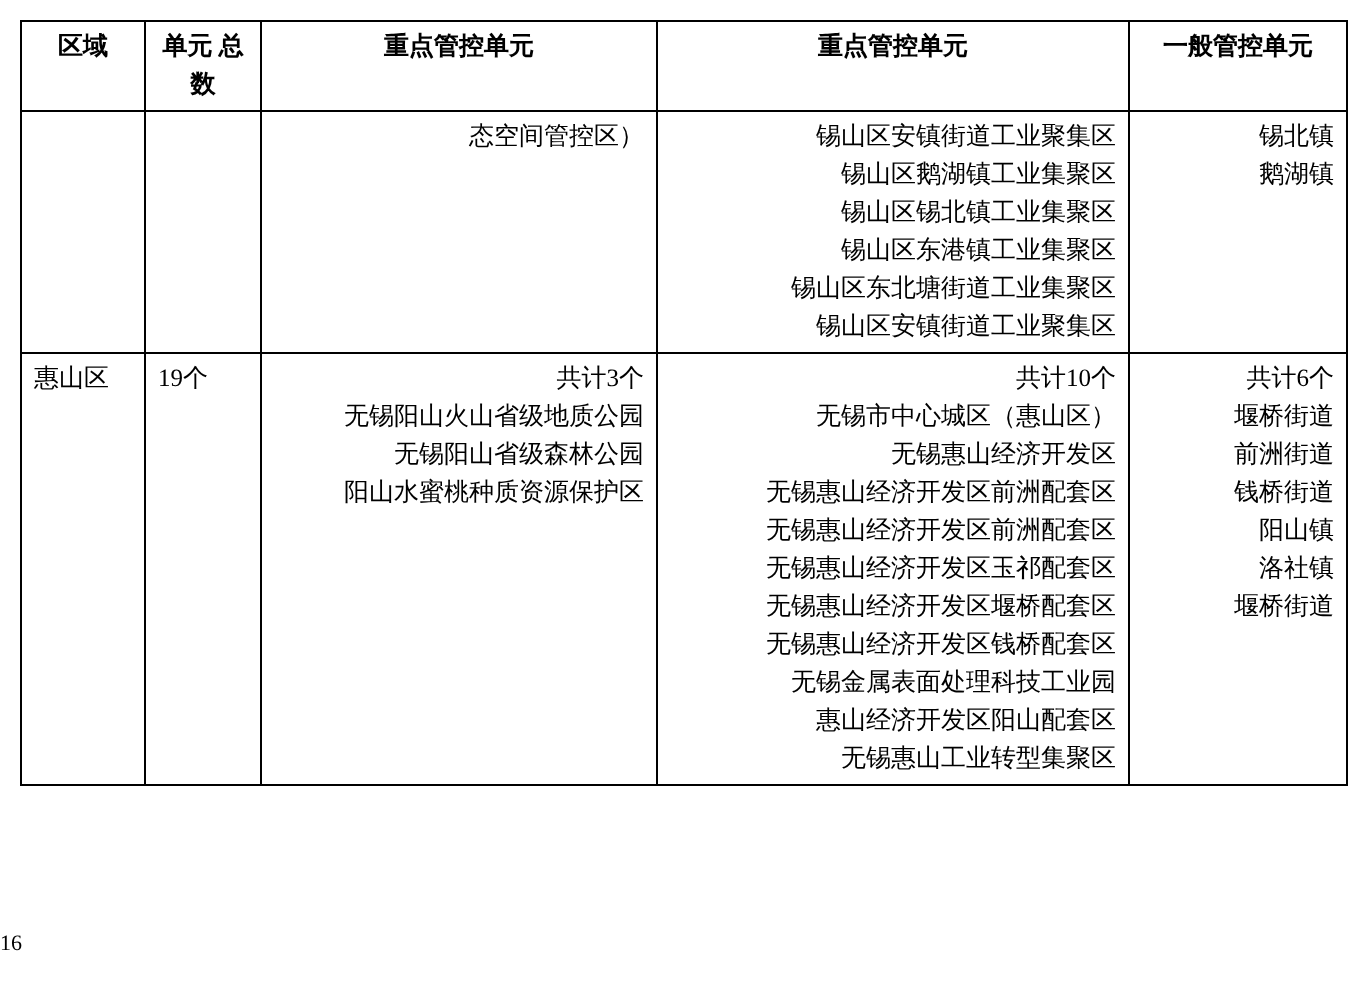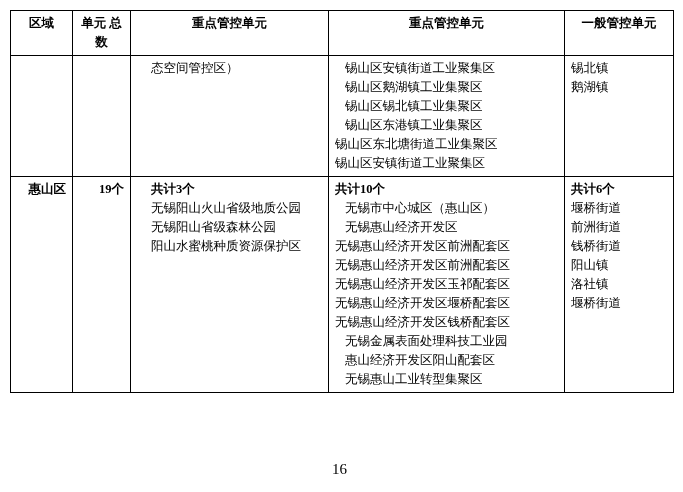--- a/index.html
+++ b/index.html
@@ -45,48 +45,48 @@
     line-height: 17px;
     margin-top: 23px;
   }
   .col-region { width: 62px; }
   .col-total  { width: 58px; }
   .col-prio   { width: 198px; }
   .col-key    { width: 236px; }
   .col-gen    { width: 109px; }
 
   td.center-mid {
-    text-align: right;
+    text-align: left;
     vertical-align: middle;
-    font-weight: bold;
+    font-weight: normal;
     font-size: 13px;
   }
   .cell-lines {
     display: block;
+    text-align: right;
   }
   .cell-lines .ln {
     display: block;
     white-space: nowrap;
   }
   .ln.bold {
-    font-weight: bold;
+    font-weight: normal;
   }
   .indent-1 { padding-left: 14px; }
   .indent-2 { padding-left: 10px; }
 
   
   td.vmid { vertical-align: middle; }
 
   .page-number {
     position: absolute;
     left: 0;
     right: 4px;
     bottom: 14px;
-    text-align: center;
-    font-size: 15px;
+    font-size: 11px;
     font-family: "Liberation Serif", "DejaVu Serif", serif;
   }
 </style>
 </head>
 <body>
 
 <div class="page">
 
   <table class="doc-table">
     <colgroup>

